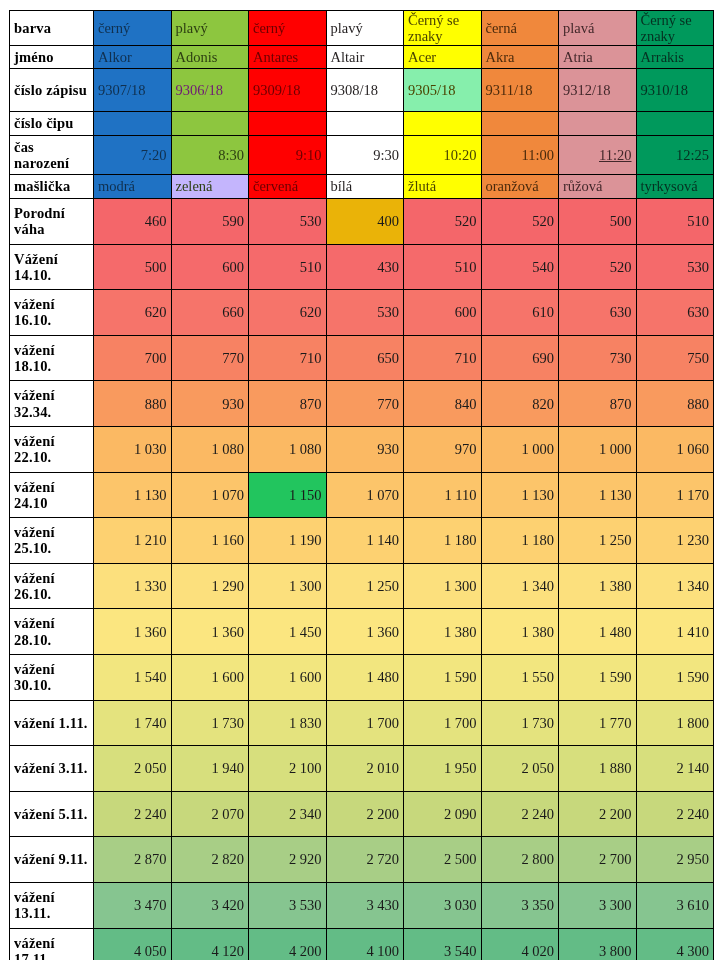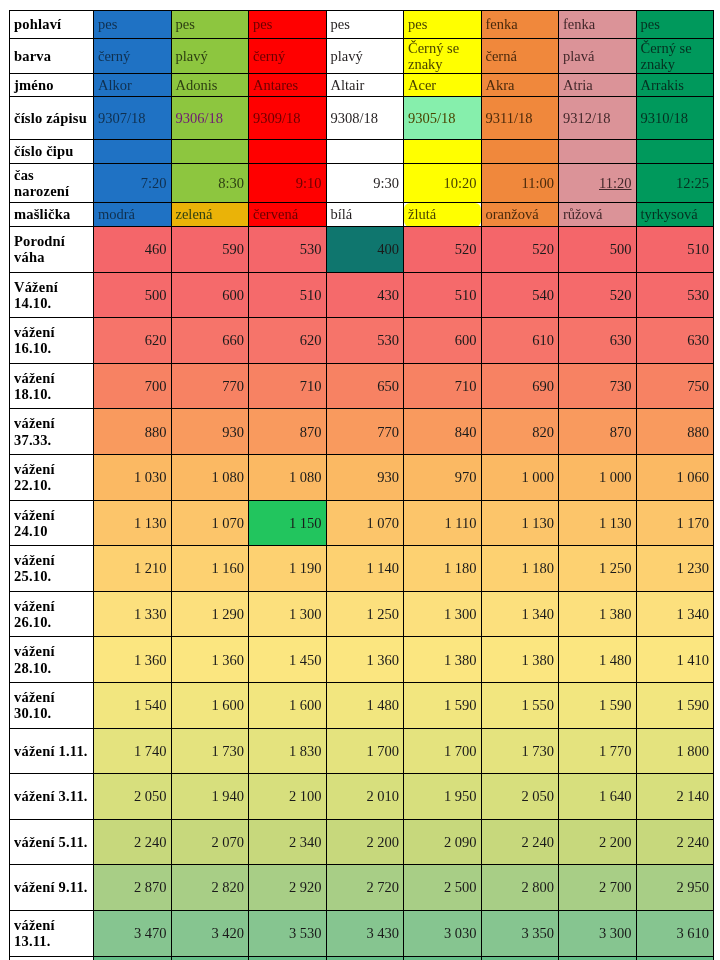--- a/index.html
+++ b/index.html
@@ -88,31 +88,20 @@
       <col class="c-dog">
         <col class="c-dog">
         <col class="c-dog">
         <col class="c-dog">
       <col class="c-dog">
         <col class="c-dog">
         <col class="c-dog">
         <col class="c-dog">
     </colgroup>
     <tbody id="table-body">
-        <tr class="r-pohlavi">
-          <td class="rowlabel">pohlaví</td>
-          <td class="hdr" style="background: rgb(31, 114, 196); color: rgb(16, 48, 79);">pes</td>
-          <td class="hdr" style="background: rgb(141, 198, 63); color: rgb(45, 63, 18);">pes</td>
-          <td class="hdr" style="background: rgb(255, 0, 0); color: rgb(107, 0, 0);">pes</td>
-          <td class="hdr" style="background: rgb(255, 255, 255); color: rgb(35, 31, 32);">pes</td>
-          <td class="hdr" style="background: rgb(255, 255, 0); color: rgb(74, 68, 0);">pes</td>
-          <td class="hdr" style="background: rgb(240, 136, 60); color: rgb(74, 42, 12);">fenka</td>
-          <td class="hdr" style="background: rgb(219, 147, 152); color: rgb(66, 39, 42);">fenka</td>
-          <td class="hdr" style="background: rgb(0, 153, 92); color: rgb(5, 48, 33);">pes</td>
-        </tr>
         <tr class="r-barva">
           <td class="rowlabel">barva</td>
           <td class="hdr" style="background: rgb(31, 114, 196); color: rgb(16, 48, 79);">černý</td>
           <td class="hdr" style="background: rgb(141, 198, 63); color: rgb(45, 63, 18);">plavý</td>
           <td class="hdr" style="background: rgb(255, 0, 0); color: rgb(107, 0, 0);">černý</td>
           <td class="hdr" style="background: rgb(255, 255, 255); color: rgb(35, 31, 32);">plavý</td>
           <td class="hdr" style="background: rgb(255, 255, 0); color: rgb(74, 68, 0);">Černý se znaky</td>
           <td class="hdr" style="background: rgb(240, 136, 60); color: rgb(74, 42, 12);">černá</td>
           <td class="hdr" style="background: rgb(219, 147, 152); color: rgb(66, 39, 42);">plavá</td>
           <td class="hdr" style="background: rgb(0, 153, 92); color: rgb(5, 48, 33);">Černý se znaky</td>
@@ -157,34 +146,34 @@
           <td class="hdr num" style="background: rgb(255, 0, 0); color: rgb(107, 0, 0);">9:10</td>
           <td class="hdr num" style="background: rgb(255, 255, 255); color: rgb(35, 31, 32);">9:30</td>
           <td class="hdr num" style="background: rgb(255, 255, 0); color: rgb(74, 68, 0);">10:20</td>
           <td class="hdr num" style="background: rgb(240, 136, 60); color: rgb(74, 42, 12);">11:00</td>
           <td class="hdr num" style="background: rgb(219, 147, 152); color: rgb(66, 39, 42); text-decoration: underline;">11:20</td>
           <td class="hdr num" style="background: rgb(0, 153, 92); color: rgb(5, 48, 33);">12:25</td>
         </tr>
         <tr class="r-maslicka">
           <td class="rowlabel">mašlička</td>
           <td class="hdr" style="background: rgb(31, 114, 196); color: rgb(16, 48, 79);">modrá</td>
-          <td class="hdr" style="background: #eab308; color: rgb(45, 63, 18);">zelená</td>
+          <td class="hdr" style="background: #c4b5fd; color: rgb(45, 63, 18);">zelená</td>
           <td class="hdr" style="background: rgb(255, 0, 0); color: rgb(107, 0, 0);">červená</td>
           <td class="hdr" style="background: rgb(255, 255, 255); color: rgb(35, 31, 32);">bílá</td>
-          <td class="hdr" style="background: rgb(255, 255, 0); color: rgb(74, 68, 0); border-radius: 6px;">žlutá</td>
+          <td class="hdr" style="background: rgb(255, 255, 0); color: rgb(74, 68, 0);">žlutá</td>
           <td class="hdr" style="background: rgb(240, 136, 60); color: rgb(74, 42, 12);">oranžová</td>
           <td class="hdr" style="background: rgb(219, 147, 152); color: rgb(66, 39, 42);">růžová</td>
           <td class="hdr" style="background: rgb(0, 153, 92); color: rgb(5, 48, 33);">tyrkysová</td>
         </tr>
         <tr class="r-data">
           <td class="rowlabel">Porodní váha</td>
           <td class="val" style="background: rgb(244, 102, 106);">460</td>
           <td class="val" style="background: rgb(244, 102, 106);">590</td>
           <td class="val" style="background: rgb(244, 102, 106);">530</td>
-          <td class="val" style="background: #0f766e;">400</td>
+          <td class="val" style="background: #eab308;">400</td>
           <td class="val" style="background: rgb(244, 102, 106);">520</td>
           <td class="val" style="background: rgb(244, 102, 106);">520</td>
           <td class="val" style="background: rgb(244, 102, 106);">500</td>
           <td class="val" style="background: rgb(244, 102, 106);">510</td>
         </tr>
         <tr class="r-data">
           <td class="rowlabel">Vážení 14.10.</td>
           <td class="val" style="background: rgb(245, 106, 107);">500</td>
           <td class="val" style="background: rgb(245, 106, 107);">600</td>
           <td class="val" style="background: rgb(245, 106, 107);">510</td>
@@ -210,21 +199,21 @@
           <td class="val" style="background: rgb(247, 130, 99);">700</td>
           <td class="val" style="background: rgb(247, 130, 99);">770</td>
           <td class="val" style="background: rgb(247, 130, 99);">710</td>
           <td class="val" style="background: rgb(247, 130, 99);">650</td>
           <td class="val" style="background: rgb(247, 130, 99);">710</td>
           <td class="val" style="background: rgb(247, 130, 99);">690</td>
           <td class="val" style="background: rgb(247, 130, 99); padding-left: 36px;">730</td>
           <td class="val" style="background: rgb(247, 130, 99); margin-top: 25px;">750</td>
         </tr>
         <tr class="r-data">
-          <td class="rowlabel">vážení 37.33.</td>
+          <td class="rowlabel">vážení 32.34.</td>
           <td class="val" style="background: rgb(249, 154, 94);">880</td>
           <td class="val" style="background: rgb(249, 154, 94);">930</td>
           <td class="val" style="background: rgb(249, 154, 94);">870</td>
           <td class="val" style="background: rgb(249, 154, 94);">770</td>
           <td class="val" style="background: rgb(249, 154, 94);">840</td>
           <td class="val" style="background: rgb(249, 154, 94);">820</td>
           <td class="val" style="background: rgb(249, 154, 94);">870</td>
           <td class="val" style="background: rgb(249, 154, 94);">880</td>
         </tr>
         <tr class="r-data">
@@ -305,21 +294,21 @@
           <td class="val" style="background: rgb(228, 227, 126);">1 800</td>
         </tr>
         <tr class="r-data">
           <td class="rowlabel">vážení 3.11.</td>
           <td class="val" style="background: rgb(215, 223, 125);">2 050</td>
           <td class="val" style="background: rgb(215, 223, 125);">1 940</td>
           <td class="val" style="background: rgb(215, 223, 125);">2 100</td>
           <td class="val" style="background: rgb(215, 223, 125);">2 010</td>
           <td class="val" style="background: rgb(215, 223, 125);">1 950</td>
           <td class="val" style="background: rgb(215, 223, 125);">2 050</td>
-          <td class="val" style="background: rgb(215, 223, 125);">1 640</td>
+          <td class="val" style="background: rgb(215, 223, 125);">1 880</td>
           <td class="val" style="background: rgb(215, 223, 125);">2 140</td>
         </tr>
         <tr class="r-data">
           <td class="rowlabel">vážení 5.11.</td>
           <td class="val" style="background: rgb(199, 216, 124);">2 240</td>
           <td class="val" style="background: rgb(199, 216, 124);">2 070</td>
           <td class="val" style="background: rgb(199, 216, 124);">2 340</td>
           <td class="val" style="background: rgb(199, 216, 124);">2 200</td>
           <td class="val" style="background: rgb(199, 216, 124);">2 090</td>
           <td class="val" style="background: rgb(199, 216, 124);">2 240</td>

